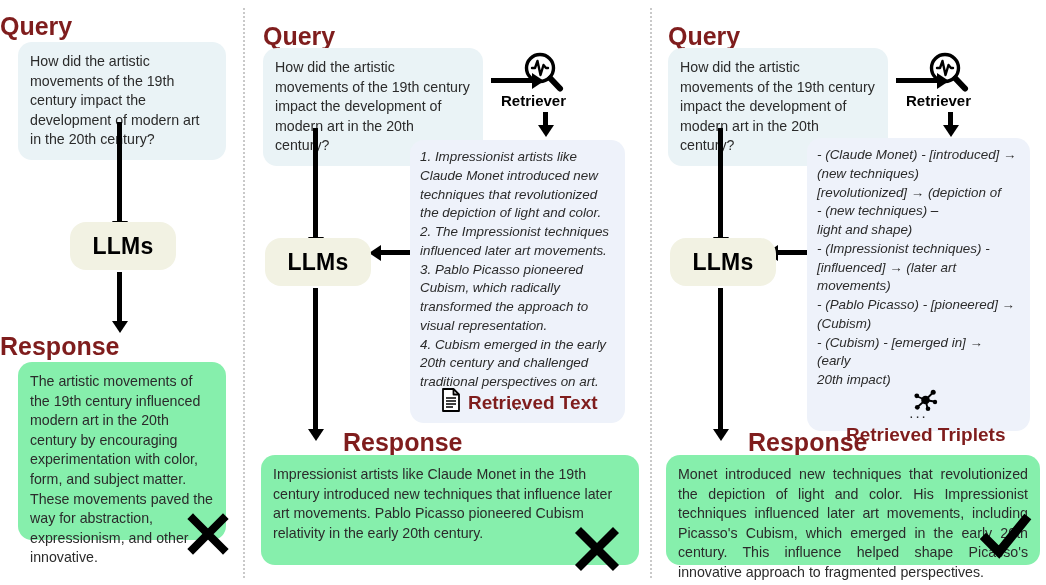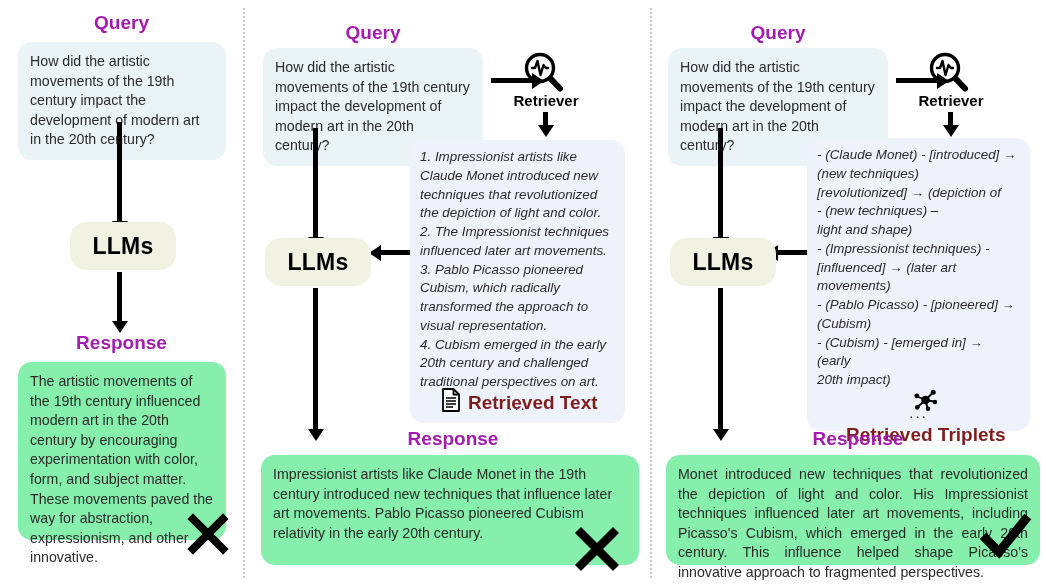--- a/index.html
+++ b/index.html
@@ -13,22 +13,22 @@
 
   .divider {
     position: absolute; top: 8px; width: 0; height: 570px;
     border-left: 2px dotted #c9c9c9;
   }
 
   .panel { position: absolute; top: 0; height: 585px; }
 
   .heading {
     position: absolute;
-    font-size: 19px; font-weight: bold; color: #a21caf;
-    text-align: center; white-space: nowrap;
+    font-size: 25px; font-weight: bold; color: #7f1d1d;
+    white-space: nowrap;
   }
 
   .bubble {
     position: absolute;
     border-radius: 14px;
     padding: 10px 12px;
     font-size: 14.2px;
     line-height: 1.38;
     color: #2b2b2b;
   }
@@ -79,21 +79,21 @@
   }
 
   .icon-label {
     position: absolute;
     display: flex; align-items: center; gap: 7px;
     font-size: 19px; font-weight: bold; color: #7f1d1d;
     white-space: nowrap;
   }
   .retriever-label {
     position: absolute; font-size: 15px; font-weight: bold;
-    color: #000; white-space: nowrap; text-align: center;
+    color: #000; white-space: nowrap; text-align: left;
   }
   .retr-icon { position: absolute; }
 
   .mark { position: absolute; line-height: 1; }
   .mark svg { display: block; }
 
   .ellipsis {
     text-align: center; font-style: normal;
     letter-spacing: 2px; font-size: 15px; color: #2b2b2b;
     margin-top: 2px;

